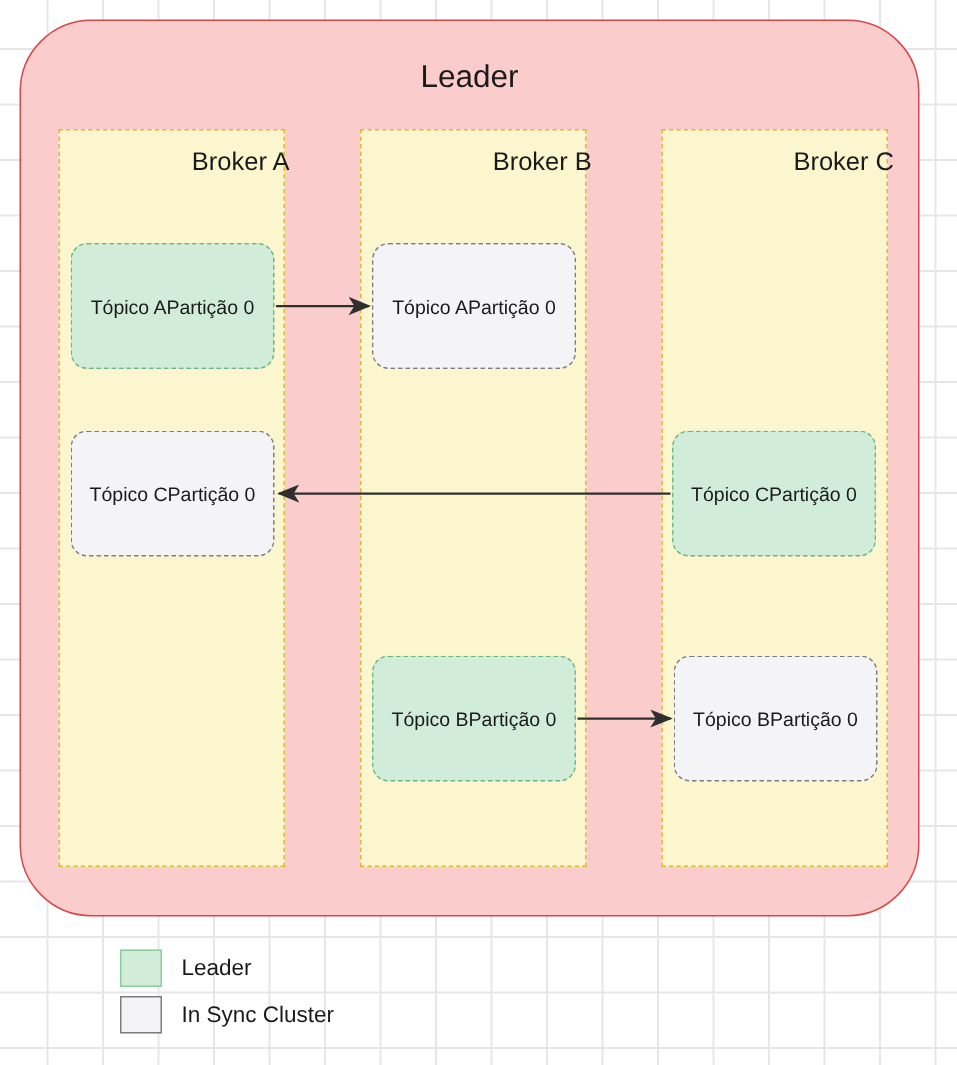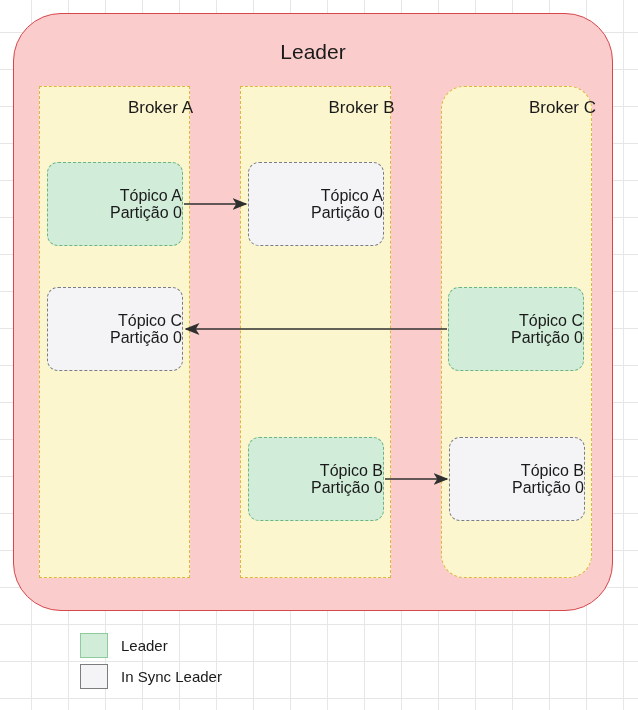--- a/index.html
+++ b/index.html
@@ -55,44 +55,44 @@
     position: absolute;
     box-sizing: border-box;
     background: #fcf6ce;
     border: 1.6px dashed #e0b53a;
     top: 86px;
     height: 492px;
     width: 151px;
   }
   #broker-a { left: 39px; }
   #broker-b { left: 240px; text-decoration: underline; }
-  #broker-c { left: 441px; border-radius: 23px; }
+  #broker-c { left: 441px; }
   .broker-title {
     position: absolute;
     left: 0;
     top: 11px;
     width: 100%;
     text-align: center;
     font-size: 17px;
     color: #1a1a1a;
     margin-left: 46px;
   }
 
   
   .partition {
     position: absolute;
     box-sizing: border-box;
     width: 136px;
     height: 84px;
     border-radius: 11px;
     display: flex;
-    flex-direction: column;
-    align-items: flex-end;
+    flex-direction: row;
+    align-items: center;
     justify-content: center;
-    font-size: 16px;
+    font-size: 13px;
     line-height: 17px;
     color: #1a1a1a;
     text-align: center;
   }
   .partition.leader {
     background: #d1ecd8;
     border: 1.4px dashed #6cb57f;
   }
   .partition.isr {
     background: #f4f4f6;
@@ -210,15 +210,15 @@
   <line x1="385" y1="479" x2="447" y2="479" stroke="#2f2f2f" stroke-width="1.5" marker-end="url(#ah-right)"></line>
 </svg>
 
 <div id="legend">
   <div class="legend-row">
     <span class="legend-swatch leader"></span>
     <span class="legend-label">Leader</span>
   </div>
   <div class="legend-row">
     <span class="legend-swatch isr"></span>
-    <span class="legend-label">In Sync Leader</span>
+    <span class="legend-label">In Sync Cluster</span>
   </div>
 </div>
 
 </body></html>

